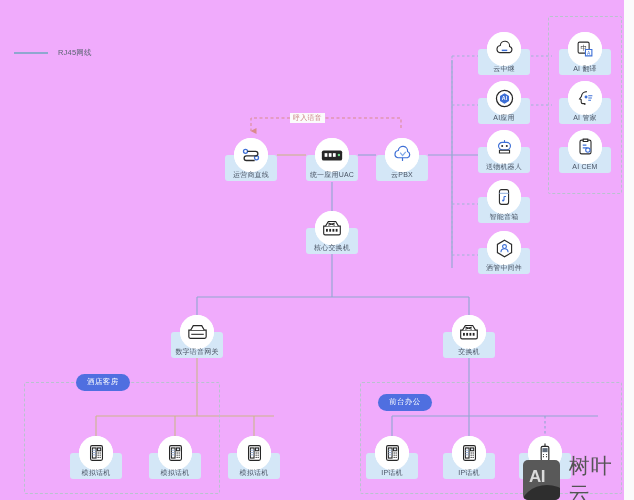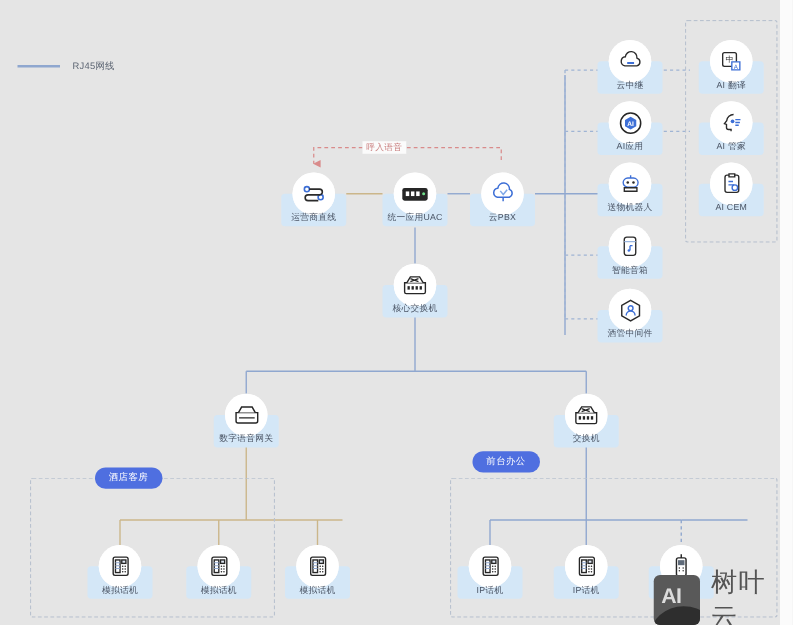--- a/index.html
+++ b/index.html
@@ -6,21 +6,21 @@
   html, body {
     margin: 0; padding: 0;
     width: 634px; height: 500px;
     background: #fbfbfb;
     font-family: "Liberation Sans", "DejaVu Sans", sans-serif;
     overflow: hidden;
   }
   #stage {
     position: relative;
     width: 624px; height: 500px;
-    background: #e5e5e5;
+    background: #f0abfc;
   }
   #wires {
     position: absolute; left: 0; top: 0;
     width: 634px; height: 500px;
     pointer-events: none;
   }
 
   
   .legend { position: absolute; left: 14px; top: 44px; }
   .legend-row { display: flex; align-items: center; height: 18px; margin-bottom: 8px; }
@@ -199,21 +199,21 @@
   </div>
 
   <div class="flow-label" style="left:290px; top:113px;">呼入语音</div>
 
   <div class="group" style="left:548px; top:16px; width:74px; height:178px;"></div>
 
   <div class="group" style="left:24px; top:382px; width:196px; height:112px;"></div>
   <div class="badge" style="left:76px; top:374px;">酒店客房</div>
 
   <div class="group" style="left:360px; top:382px; width:262px; height:112px;"></div>
-  <div class="badge" style="left:378px; top:361px;text-align:center;">前台办公</div>
+  <div class="badge" style="left:378px; top:394px;text-align:center;">前台办公</div>
 
   <div class="node" style="left:225px; top:138px;">
     <div class="card">
       <div class="bubble">
         <svg width="22" height="22" viewBox="0 0 24 24" fill="none" stroke="#3d6fd6" stroke-width="1.4">
           <circle cx="6" cy="8" r="2.2"></circle>
             <circle cx="18" cy="15" r="2.2"></circle>
           <path d="M8 8 h9 a2.5 2.5 0 0 1 0 5 H7 a2.5 2.5 0 0 0 0 5 h9" stroke="#2b2b2b"></path>
         </svg>
       </div>

